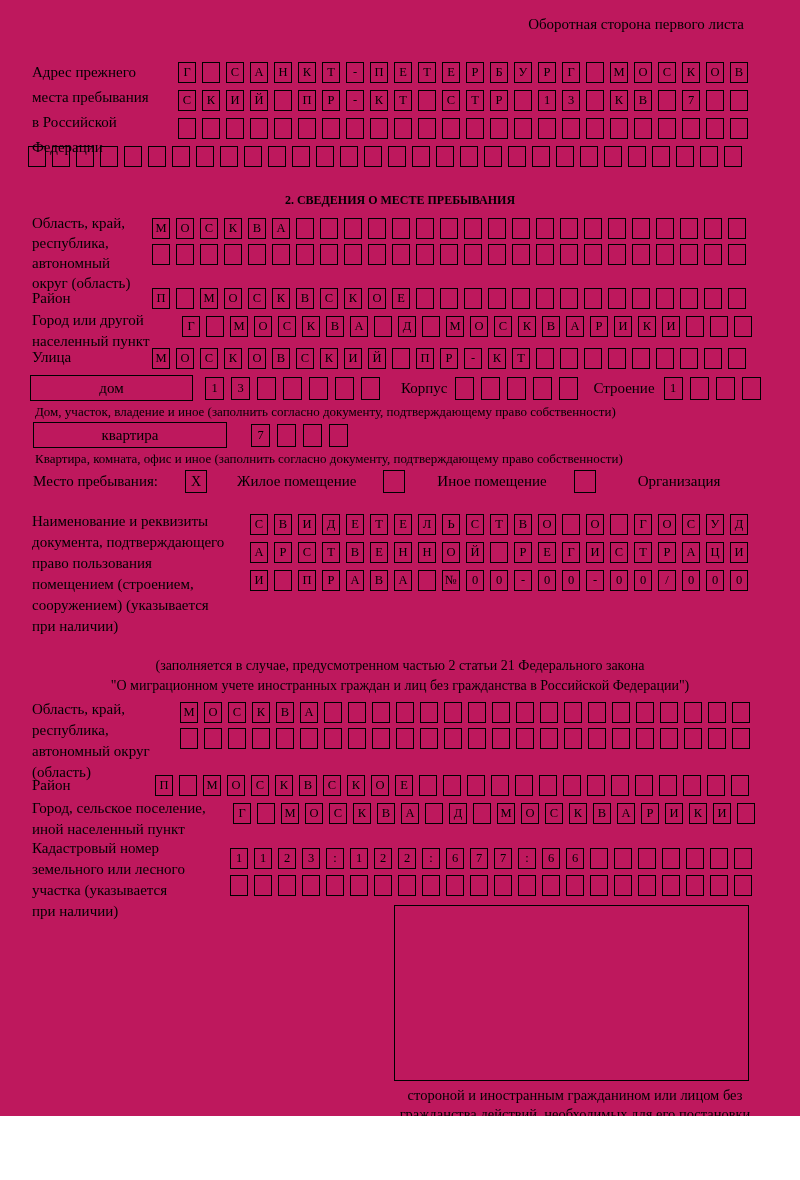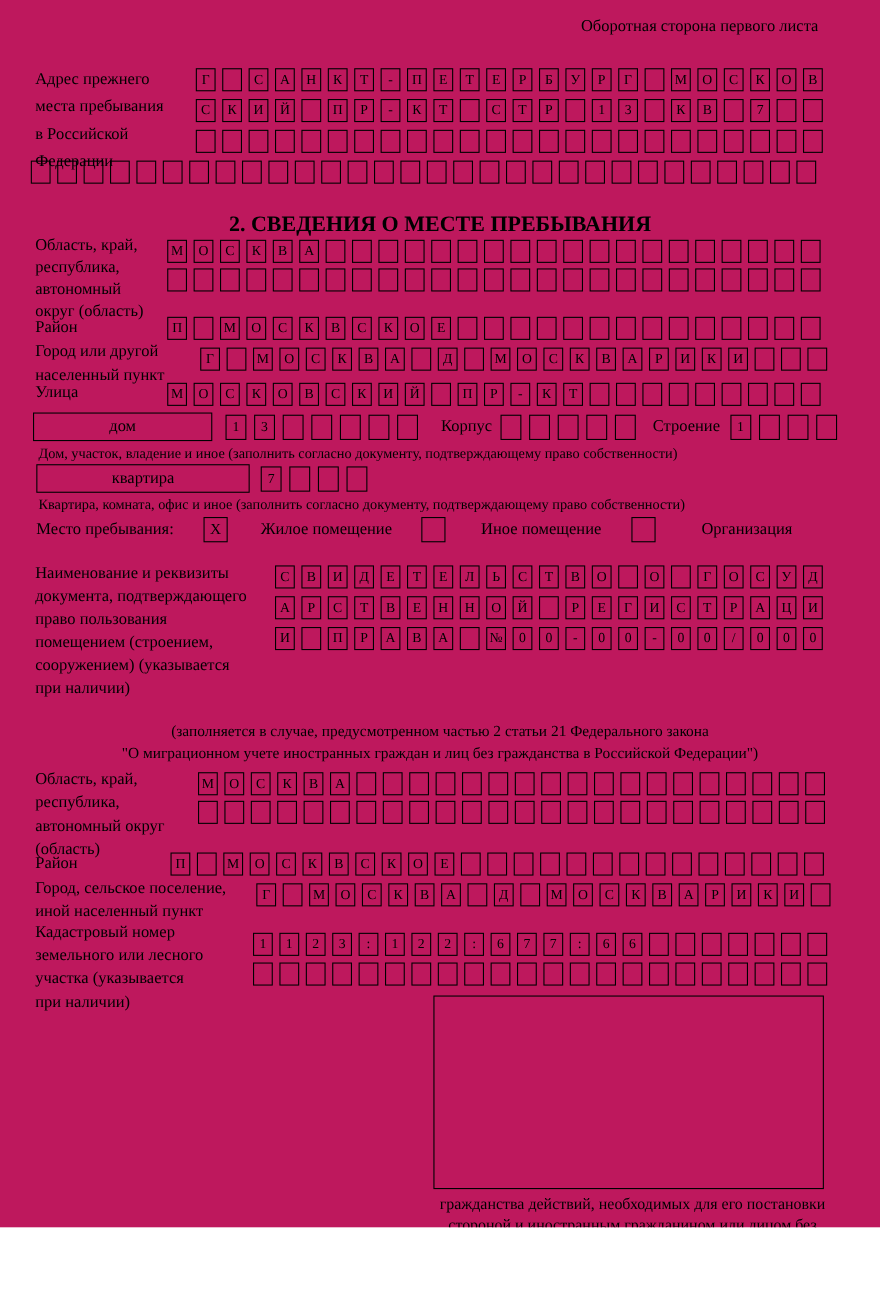--- a/index.html
+++ b/index.html
@@ -23,36 +23,36 @@
         align-items:center;justify-content:center;font-size:14px;flex:0 0 auto;}
   .cap{font-size:13px;}
   .center{text-align:center;}
   .bold{font-weight:bold;}
   
   #top-note{top:16px;right:56px;font-size:15px;}
   #prev-label{left:32px;top:60px;line-height:25px;}
   #prev-rows{left:178px;top:62px;}
   #prev-fullrow{left:28px;top:146px;}
   #caption1{top:171px;left:0;width:800px;}
-  #sec2-title{top:193px;left:0;width:800px;font-size:20px;}
+  #sec2-title{top:193px;left:0;width:800px;font-size:12px;}
   #oblast1-label{left:32px;top:213px;line-height:20px;}
   #oblast1-rows{left:152px;top:218px;}
   #raion1-label{left:32px;top:290px;}
   #raion1-row{left:152px;top:288px;}
   #gorod1-label{left:32px;top:310px;line-height:21px;}
   #gorod1-row{left:182px;top:316px;}
   #ulitsa-label{left:32px;top:349px;}
   #ulitsa-row{left:152px;top:348px;}
   #dom-row{left:30px;top:375px;}
   #dom-box{width:163px;margin-right:12px;}
   #korpus-label{margin:0 8px 0 21px;font-size:15px;}
   #stroenie-label{margin:0 9px 0 15px;font-size:15px;}
   #dom-caption{left:35px;top:404px;}
   #kvartira-row{left:33px;top:422px;}
-  #kvartira-box{width:194px;margin-right:10px;}
+  #kvartira-box{width:194px;margin-right:24px;}
   #kvartira-caption{left:35px;top:451px;}
   #mesto-row{left:33px;top:470px;display:flex;align-items:center;gap:19px;}
   #mesto-row .lbl{margin-right:8px;}
   #opt1{margin:0 13px 0 11px;}
   #opt2{margin:0 22px 0 13px;}
   #opt3{margin-left:23px;}
   #mesto-note{left:143px;top:492px;width:400px;font-size:13.5px;}
   #doc-label{left:32px;top:511px;line-height:21px;}
   #doc-rows{left:250px;top:514px;}
   #fact-title{top:633px;left:0;width:800px;font-size:15.5px;}
@@ -653,18 +653,18 @@
         <span class="cell"></span>
         <span class="cell"></span>
         <span class="cell"></span>
         <span class="cell"></span>
         <span class="cell"></span>
       </div>
   </div>
 
   <div id="stamp-box" class="abs"></div>
   <div id="stamp-caption" class="abs center">
+      <div class="ln">стороной и иностранным гражданином или лицом без</div>
       <div class="ln">гражданства действий, необходимых для его постановки</div>
-      <div class="ln">стороной и иностранным гражданином или лицом без</div>
       <div class="ln">на учет по месту пребывания</div>
     </div>
 
 </div>
 
 </body></html>

